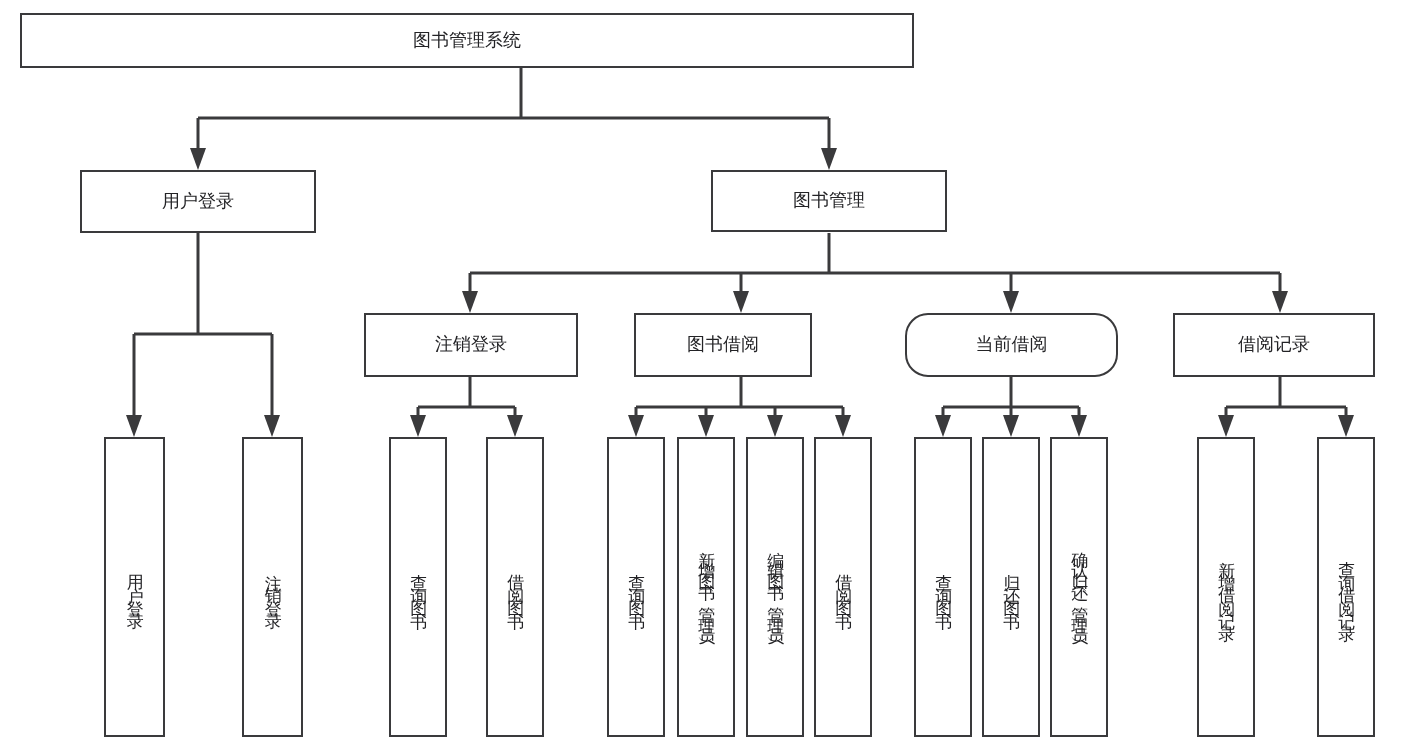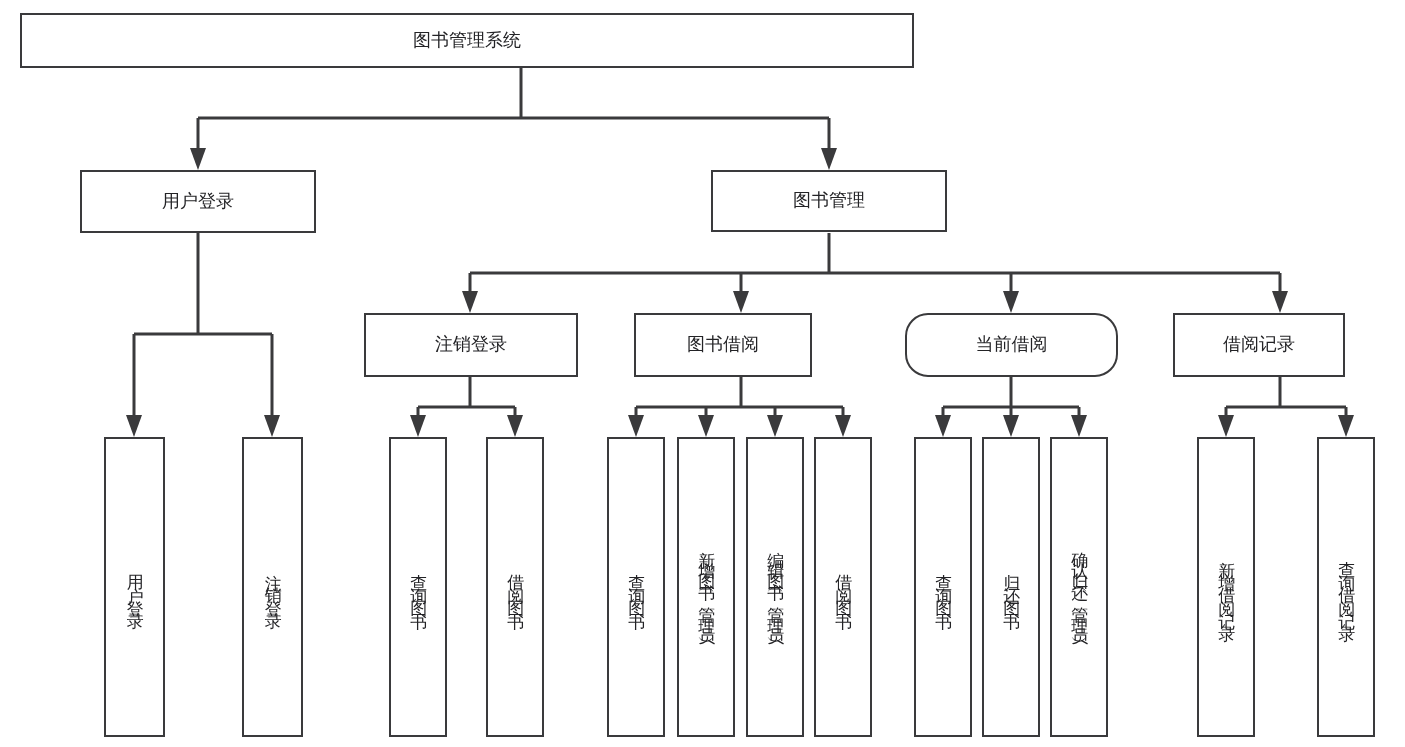--- a/index.html
+++ b/index.html
@@ -102,21 +102,21 @@
 
   <div class="box" style="left:364px;top:313px;width:214px;height:64px;">
     <span>注销登录</span>
   </div>
   <div class="box" style="left:634px;top:313px;width:178px;height:64px;">
     <span>图书借阅</span>
   </div>
   <div class="box" style="left:905px;top:313px;width:213px;height:64px;border-radius:23px;">
     <span>当前借阅</span>
   </div>
-  <div class="box" style="left:1173px;top:313px;width:172px;height:64px;">
+  <div class="box" style="left:1173px;top:313px;width:202px;height:64px;">
     <span>借阅记录</span>
   </div>
 
   <div class="box vbox" style="left:104px;top:437px;width:61px;height:300px;">
     <span class="vtext">用户登录</span>
   </div>
   <div class="box vbox" style="left:242px;top:437px;width:61px;height:300px;">
     <span class="vtext">注销登录</span>
   </div>
 

